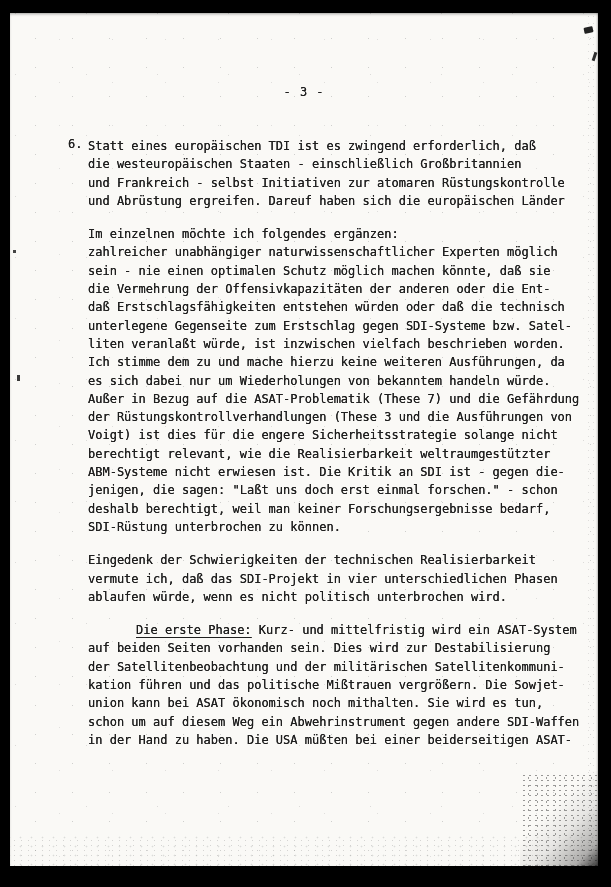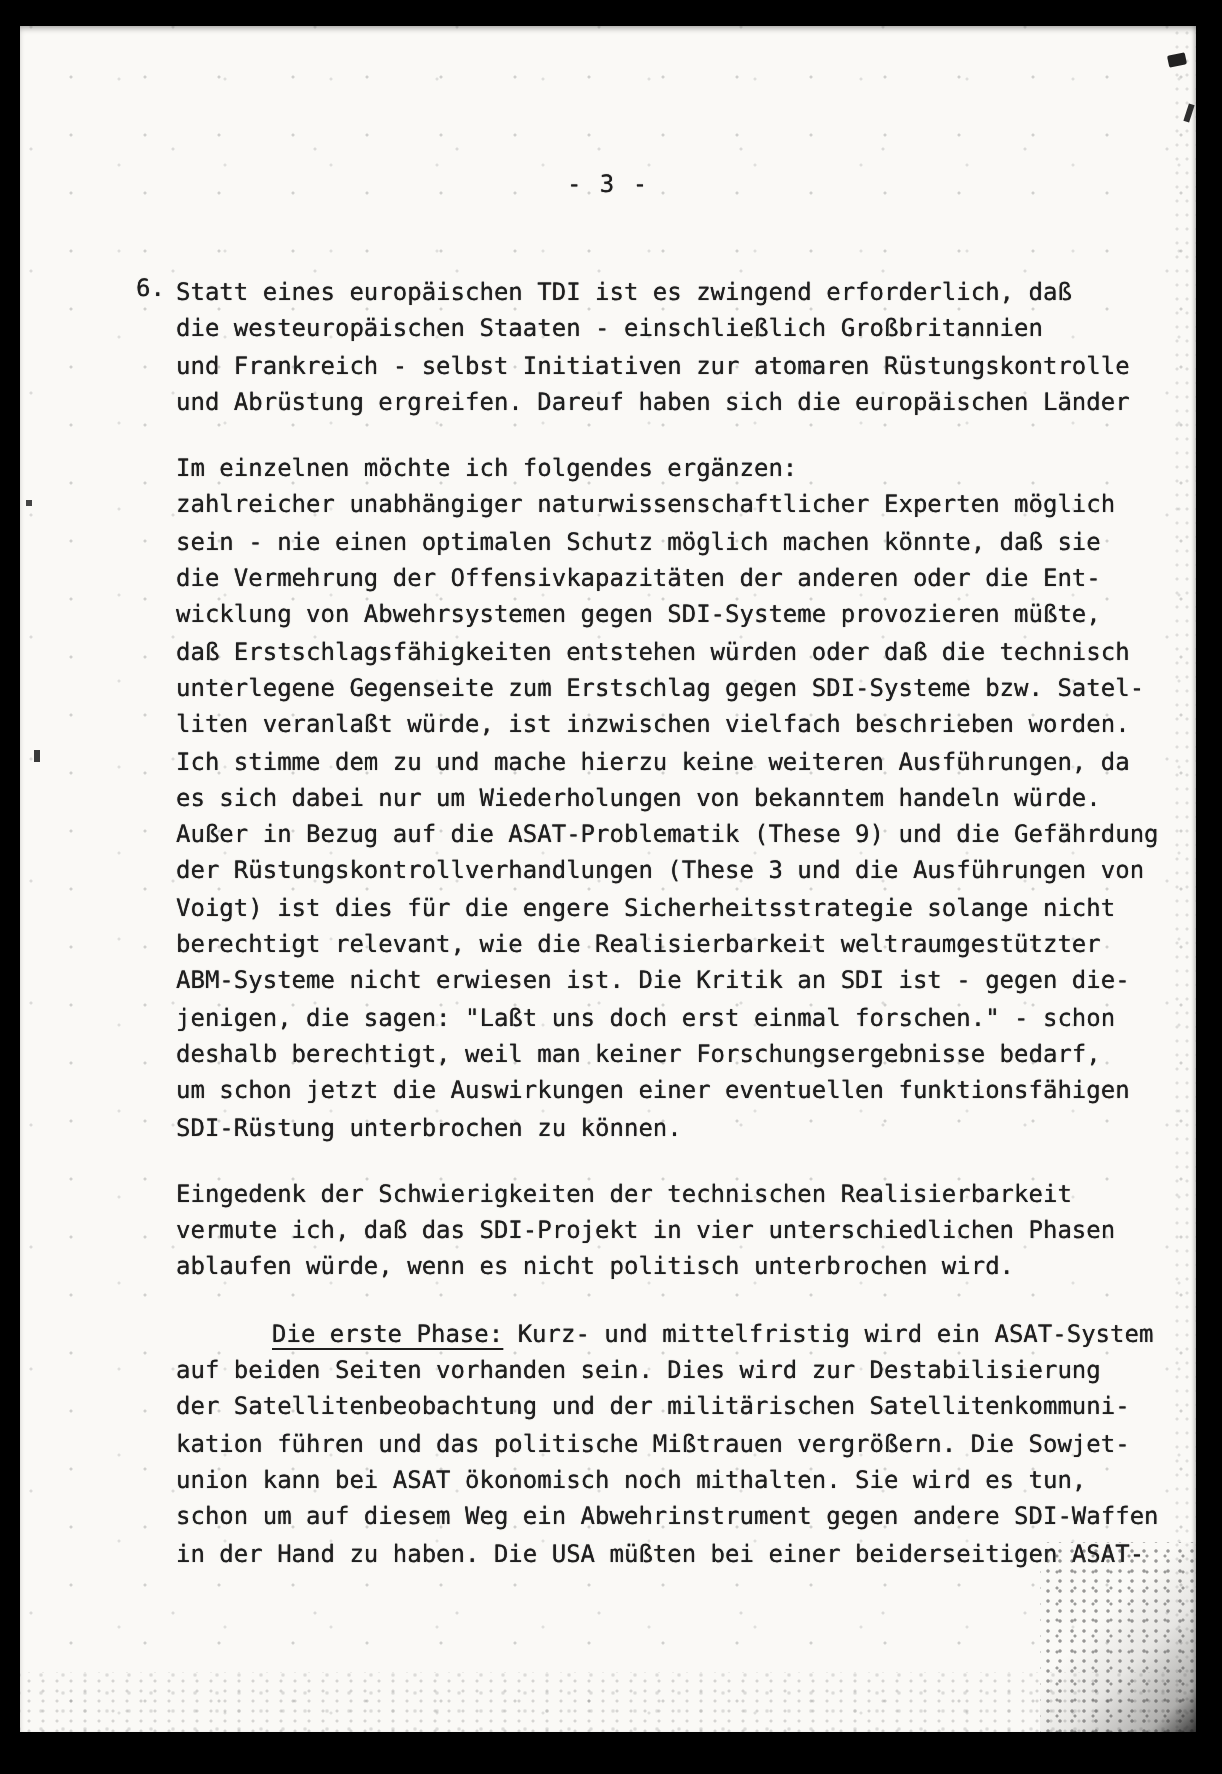--- a/index.html
+++ b/index.html
@@ -112,34 +112,32 @@
           <div class="line">Statt eines europäischen TDI ist es zwingend erforderlich, daß</div>
           <div class="line">die westeuropäischen Staaten - einschließlich Großbritannien</div>
           <div class="line">und Frankreich - selbst Initiativen zur atomaren Rüstungskontrolle</div>
           <div class="line">und Abrüstung ergreifen. Dareuf haben sich die europäischen Länder</div>
         </div>
         <div class="para">
           <div class="line">Im einzelnen möchte ich folgendes ergänzen:</div>
           <div class="line">zahlreicher unabhängiger naturwissenschaftlicher Experten möglich</div>
           <div class="line">sein - nie einen optimalen Schutz möglich machen könnte, daß sie</div>
           <div class="line">die Vermehrung der Offensivkapazitäten der anderen oder die Ent-</div>
-          <div class="line">wicklung von Abwehrsystemen gegen SDI-Systeme provozieren müßte,</div>
           <div class="line">daß Erstschlagsfähigkeiten entstehen würden oder daß die technisch</div>
           <div class="line">unterlegene Gegenseite zum Erstschlag gegen SDI-Systeme bzw. Satel-</div>
           <div class="line">liten veranlaßt würde, ist inzwischen vielfach beschrieben worden.</div>
           <div class="line">Ich stimme dem zu und mache hierzu keine weiteren Ausführungen, da</div>
           <div class="line">es sich dabei nur um Wiederholungen von bekanntem handeln würde.</div>
-          <div class="line">Außer in Bezug auf die ASAT-Problematik (These 9) und die Gefährdung</div>
+          <div class="line">Außer in Bezug auf die ASAT-Problematik (These 7) und die Gefährdung</div>
           <div class="line">der Rüstungskontrollverhandlungen (These 3 und die Ausführungen von</div>
           <div class="line">Voigt) ist dies für die engere Sicherheitsstrategie solange nicht</div>
           <div class="line">berechtigt relevant, wie die Realisierbarkeit weltraumgestützter</div>
           <div class="line">ABM-Systeme nicht erwiesen ist. Die Kritik an SDI ist - gegen die-</div>
           <div class="line">jenigen, die sagen: "Laßt uns doch erst einmal forschen." - schon</div>
           <div class="line">deshalb berechtigt, weil man keiner Forschungsergebnisse bedarf,</div>
-          <div class="line">um schon jetzt die Auswirkungen einer eventuellen funktionsfähigen</div>
           <div class="line">SDI-Rüstung unterbrochen zu können.</div>
         </div>
         <div class="para">
           <div class="line">Eingedenk der Schwierigkeiten der technischen Realisierbarkeit</div>
           <div class="line">vermute ich, daß das SDI-Projekt in vier unterschiedlichen Phasen</div>
           <div class="line">ablaufen würde, wenn es nicht politisch unterbrochen wird.</div>
         </div>
         <div class="para">
           <div class="line"><span class="underlined">Die erste Phase:</span><span> Kurz- und mittelfristig wird ein ASAT-System</span></div>
           <div class="line">auf beiden Seiten vorhanden sein. Dies wird zur Destabilisierung</div>

